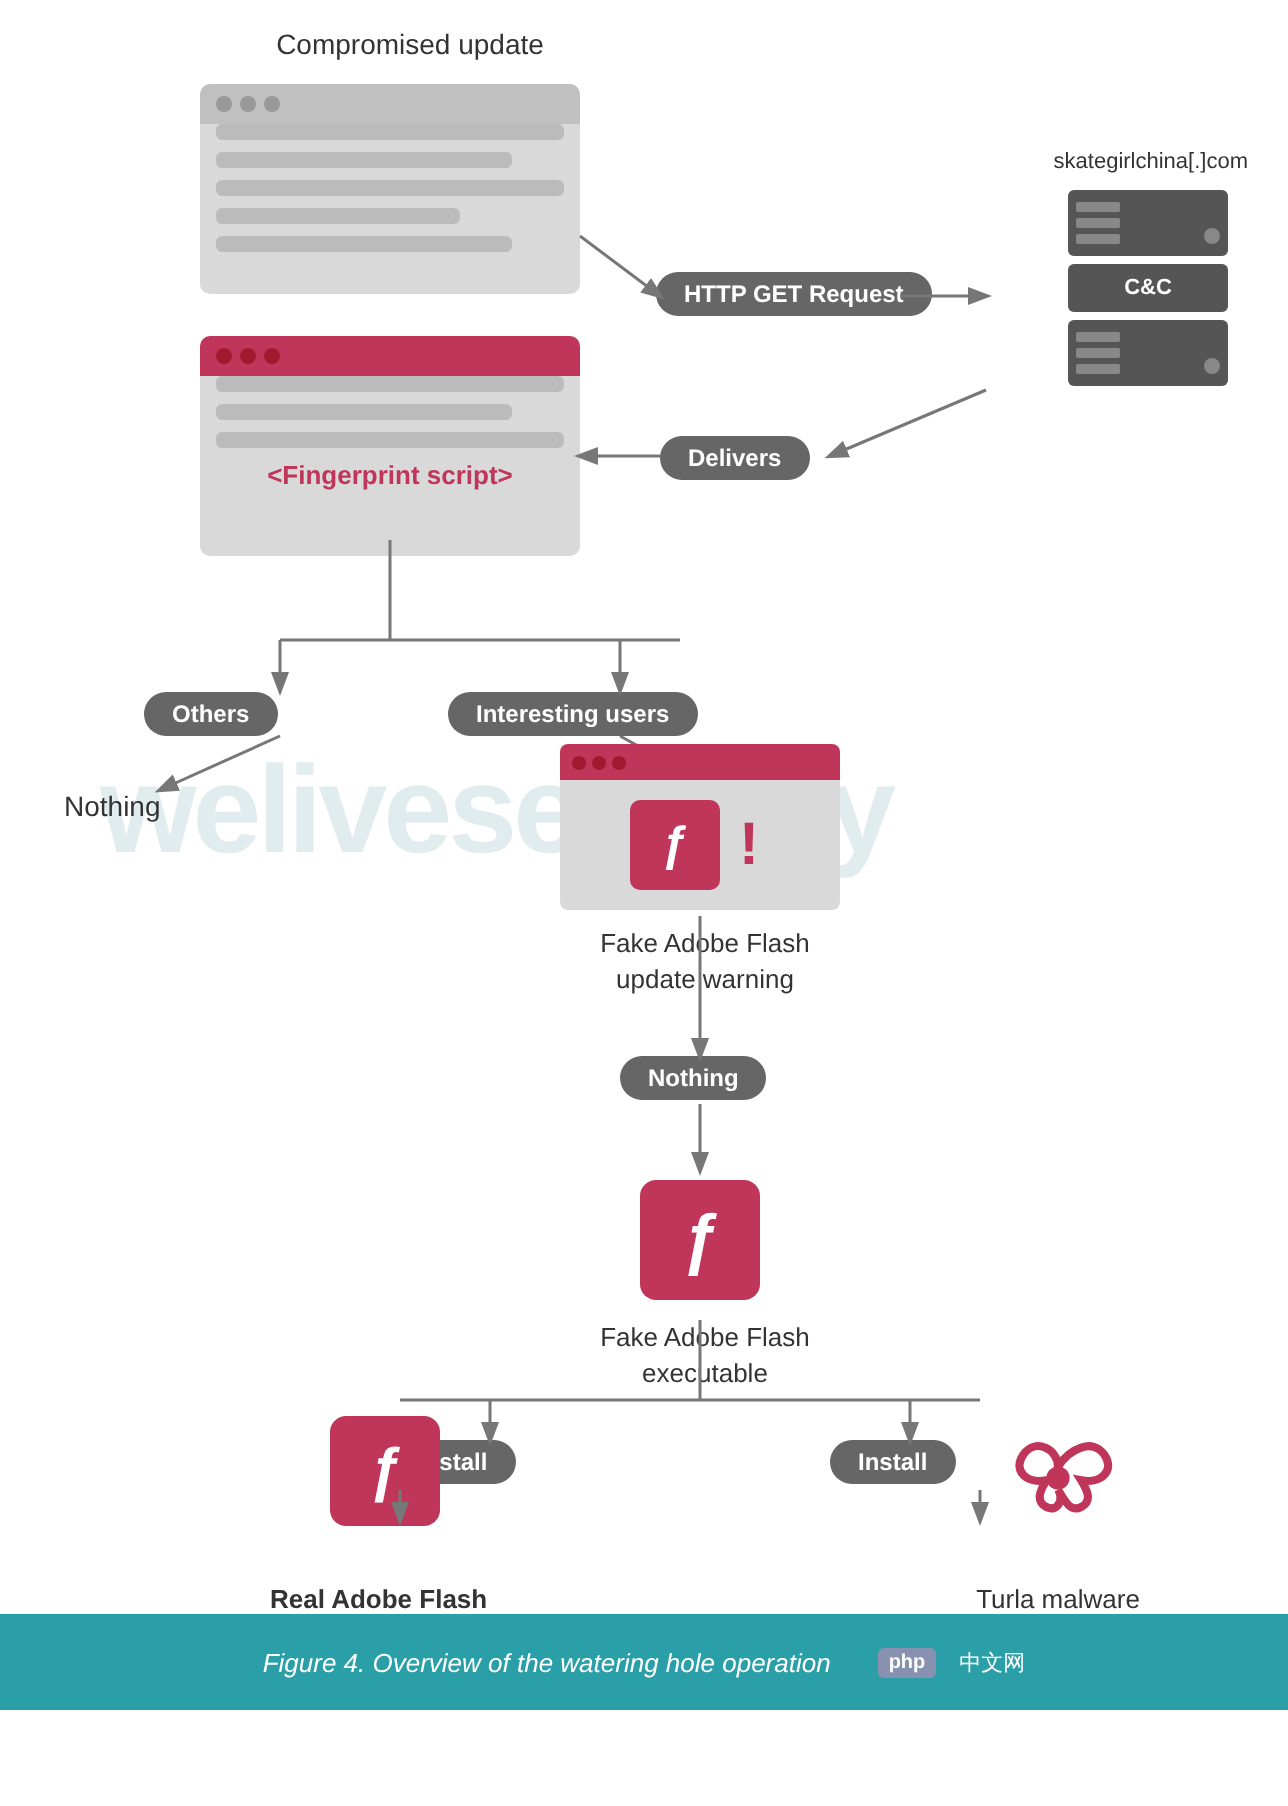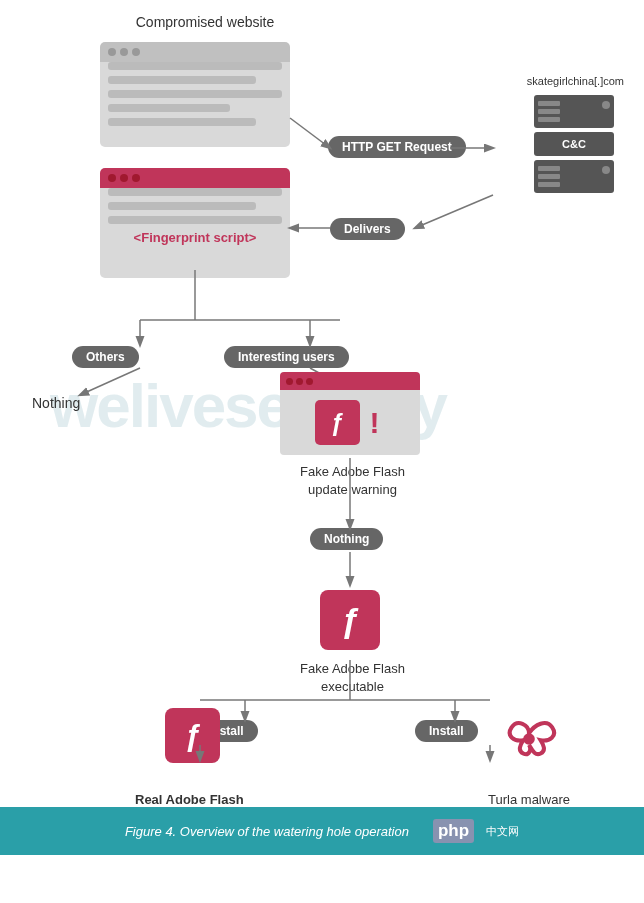--- a/index.html
+++ b/index.html
@@ -102,21 +102,21 @@
       top: 95px;
       right: 30px;
       width: 80px;
     }
     .server-unit {
       background: #555;
       border-radius: 3px;
       padding: 6px 4px;
       margin-bottom: 4px;
       display: flex;
-      align-items: flex-start;
+      align-items: flex-end;
       gap: 5px;
     }
     .server-lines {
       display: flex;
       flex-direction: column;
       gap: 3px;
     }
     .server-line-h {
       width: 22px;
       height: 5px;
@@ -304,21 +304,21 @@
       font-size: 13px;
     }
   </style>
 </head>
 <body>
 
 <div class="main-content">
 
   <div class="watermark">welivesecurity</div>
 
-  <div class="label-text" style="top:14px; left:105px; text-align:center; width:200px; font-size:14px; color:#333;">Compromised website</div>
+  <div class="label-text" style="top:14px; left:105px; text-align:center; width:200px; font-size:14px; color:#333;">Compromised update</div>
 
   <div class="browser-window browser-top">
     <div class="browser-titlebar">
       <div class="dot"></div>
       <div class="dot"></div>
       <div class="dot"></div>
     </div>
     <div class="browser-body">
       <div class="browser-line full"></div>
       <div class="browser-line medium"></div>
@@ -455,17 +455,17 @@
       <circle cx="50" cy="50" r="10" fill="#c0355a"></circle>
       <path d="M50 40 C50 25 30 15 20 30 C10 45 25 55 40 52 C35 60 30 70 40 75 C50 80 55 68 50 60 C55 68 60 80 70 75 C80 70 75 60 70 52 C85 55 100 45 90 30 C80 15 60 25 50 40Z" fill="none" stroke="#c0355a" stroke-width="7"></path>
       <circle cx="50" cy="50" r="5" fill="#c0355a"></circle>
     </svg>
   </div>
 
   <div class="label-text" style="bottom:48px; right:55px; font-size:13px; width:120px;">Turla malware</div>
 
   <div class="caption-bar">
     <span class="caption-text">Figure 4. Overview of the watering hole operation</span>
-    <span style="background:#8892b0; color:#fff; font-size:17px; font-weight:bold; padding:2px 5px; border-radius:3px;margin-left:12px;">php</span>
+    <span style="background:#8892b0; color:#fff; font-size:10px; font-weight:bold; padding:2px 5px; border-radius:3px;margin-left:12px;">php</span>
     <span style="color:#fff; font-size:11px;text-align:center;">中文网</span>
   </div>
 
 </div>
 
 </body></html>

